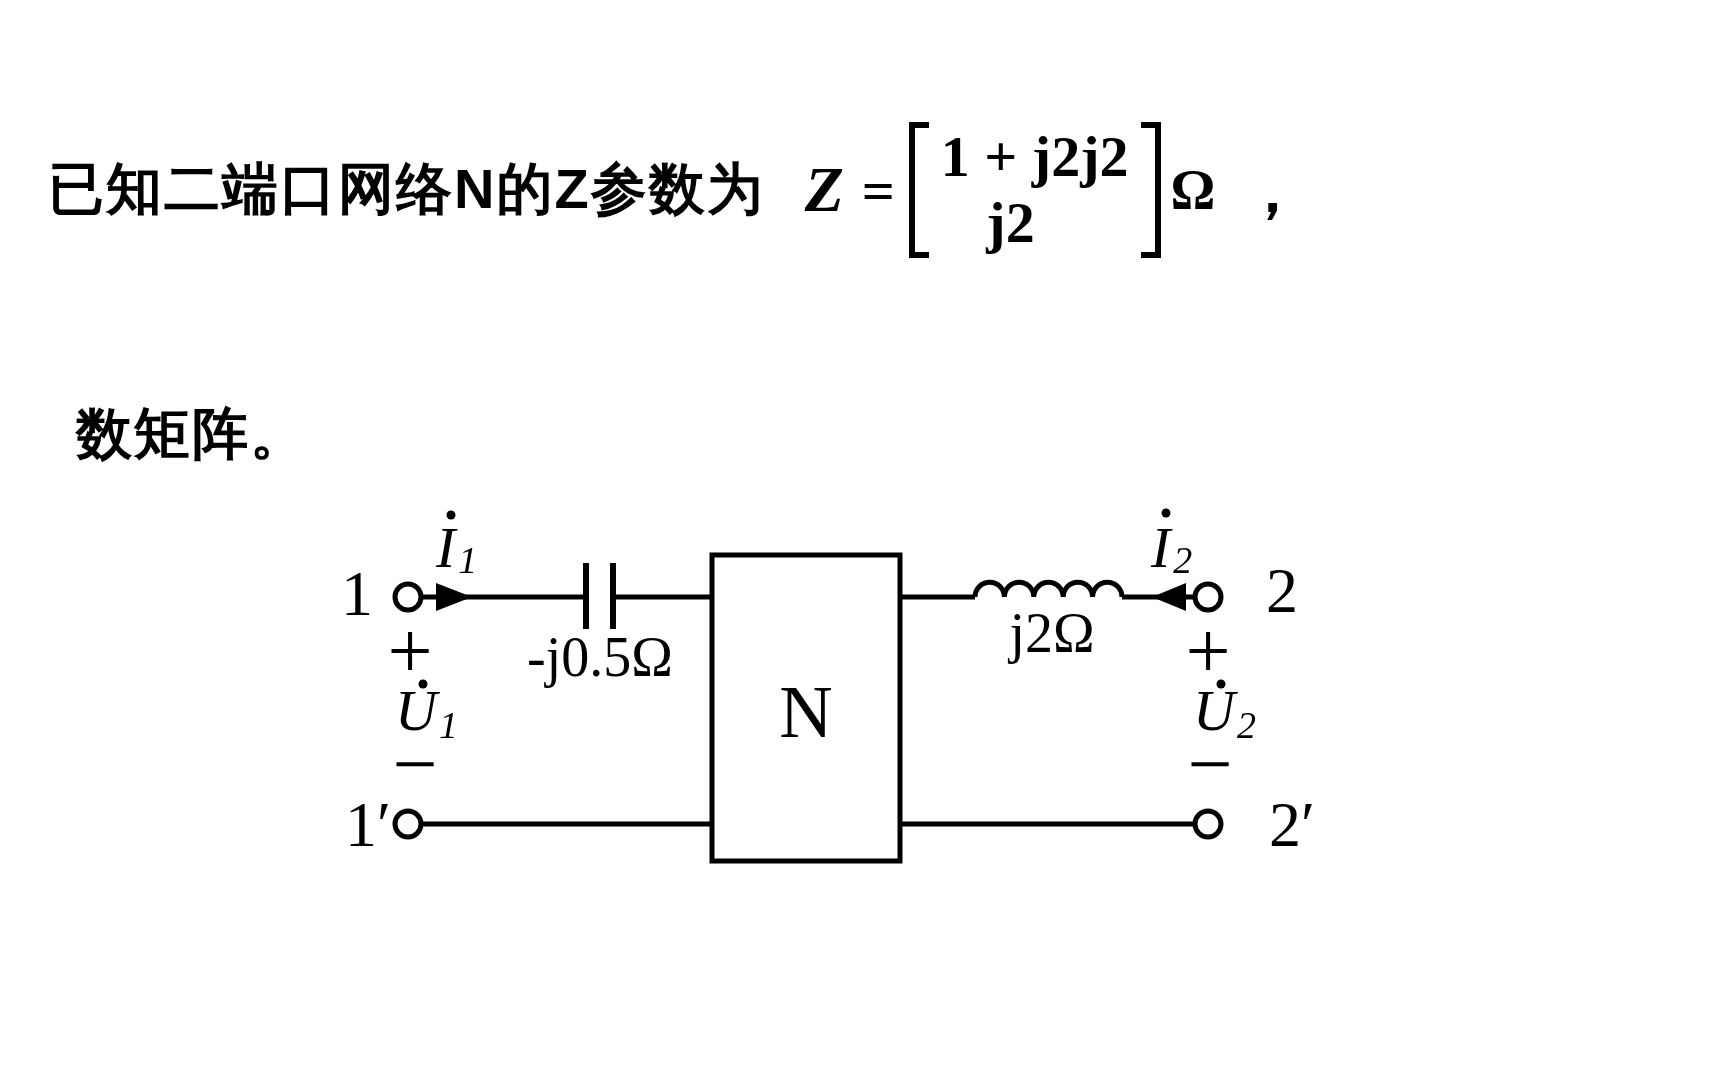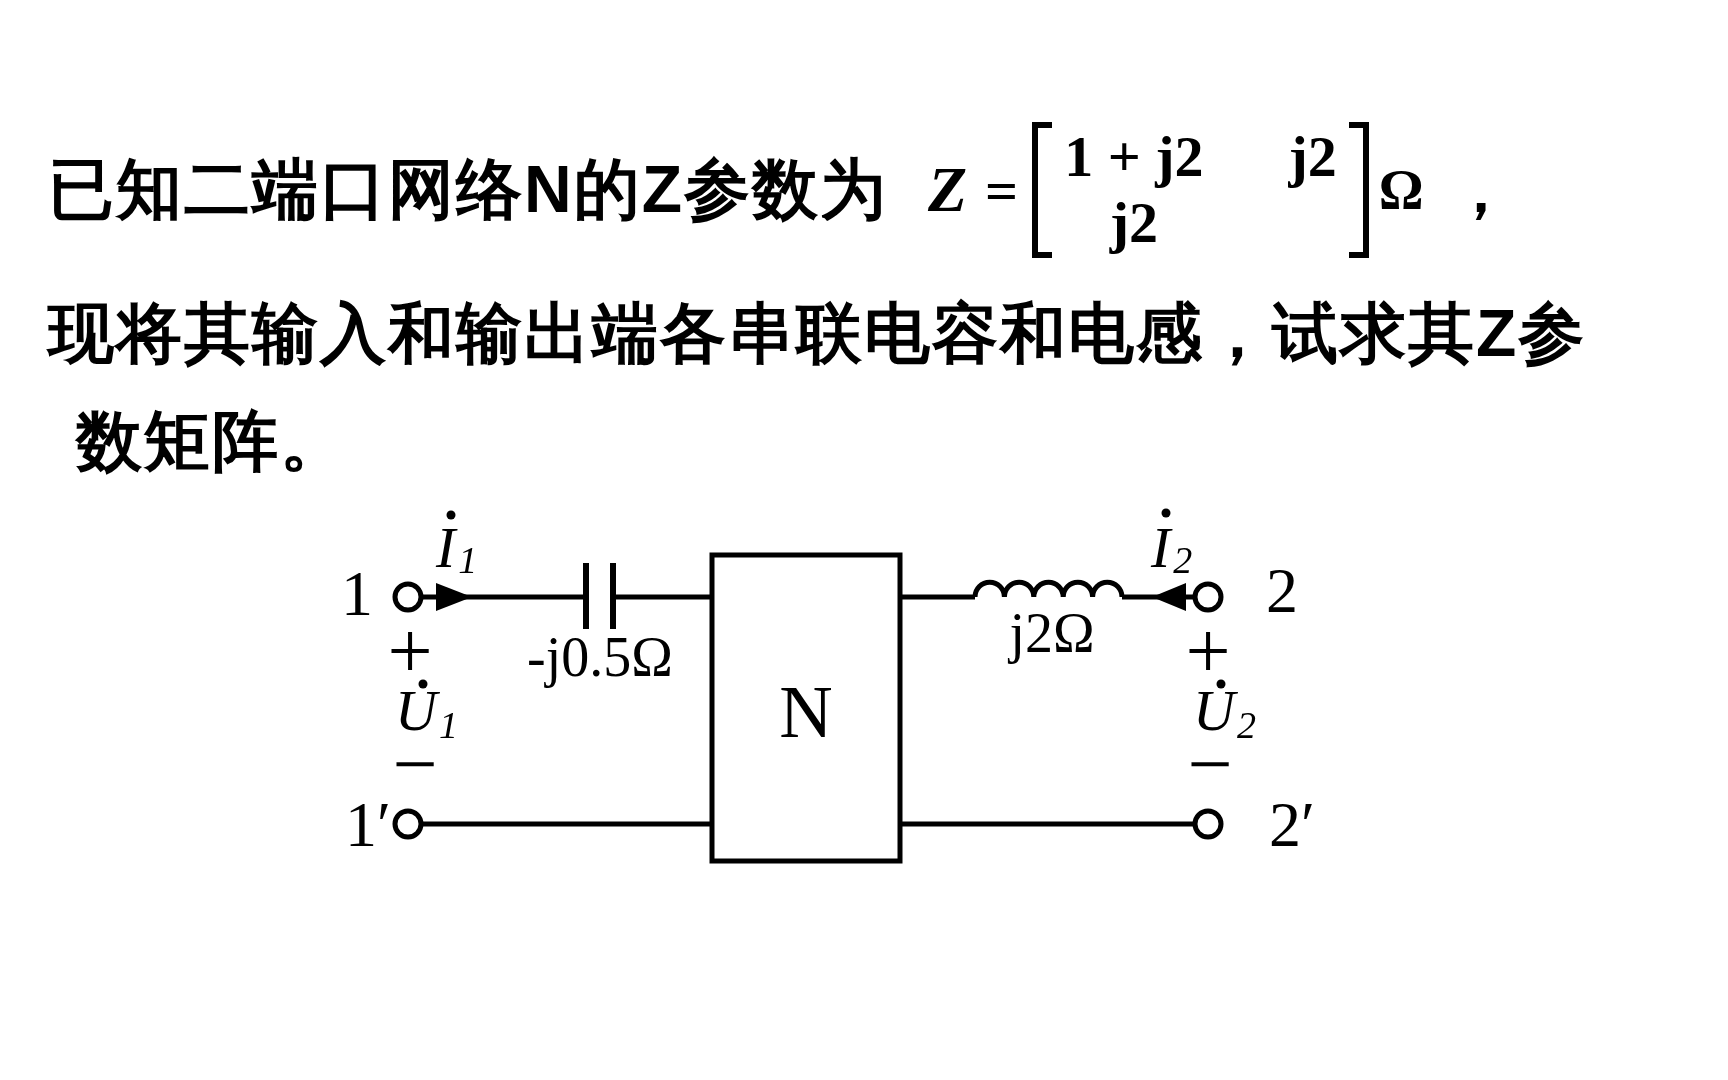--- a/index.html
+++ b/index.html
@@ -10,21 +10,21 @@
     overflow: hidden;
     color: #000000;
     font-family: "Liberation Sans", sans-serif;
   }
   .stage { position: absolute; left: 0; top: 0; width: 1728px; height: 1080px; }
 
   
   .cjk {
     font-family: "Liberation Sans", sans-serif;
     font-weight: 700;
-    font-size: 66px;
+    font-size: 56px;
     letter-spacing: 2px;
     color: #000;
     white-space: nowrap;
   }
   .line1 {
     position: absolute; left: 48px; top: 108px;
     height: 164px;
     display: flex; align-items: center;
   }
   .line2 { position: absolute; left: 48px; top: 289px; }
@@ -39,21 +39,20 @@
     font-family: "Liberation Serif", serif;
     font-weight: 700; font-size: 58px; margin-right: 14px;
   }
   .matrix { display: flex; align-items: stretch; }
   .bracket { width: 14px; }
   .bracket-left  { border: 6px solid #000; border-right: none; }
   .bracket-right { border: 6px solid #000; border-left: none; }
   .matrix-grid {
     display: grid;
     grid-template-columns: auto auto;
-    column-gap: 85px;
     align-items: center;
     padding: 2px 12px;
     font-family: "Liberation Serif", serif;
     font-weight: 700; font-size: 58px; line-height: 1.14;
     text-align: center; white-space: nowrap;
   }
   .math-unit {
     font-family: "Liberation Serif", serif;
     font-weight: 700; font-size: 56px; margin-left: 10px;
   }
@@ -95,21 +94,20 @@
         <span>j2</span>
         <span>j2</span>
       </span>
       <span class="bracket bracket-right"></span>
     </span>
 
     <span class="math-unit">Ω</span>
     <span class="math-comma">，</span>
   </div>
 
-  <div class="line2 cjk">现将其输入和输出端各串联电容和电感，试求其Z参</div>
   <div class="line3 cjk">数矩阵。</div>
 
   <svg class="circuit-svg" width="1100" height="460" viewBox="280 440 1100 460" xmlns="http://www.w3.org/2000/svg">
 
     <line class="wire" x1="421" y1="597" x2="586" y2="597"></line>
 
     <polygon class="arrowhead" points="436,583 436,611 472,597"></polygon>
 
     <g>
       <line class="plate" x1="586" y1="563" x2="586" y2="629"></line>

